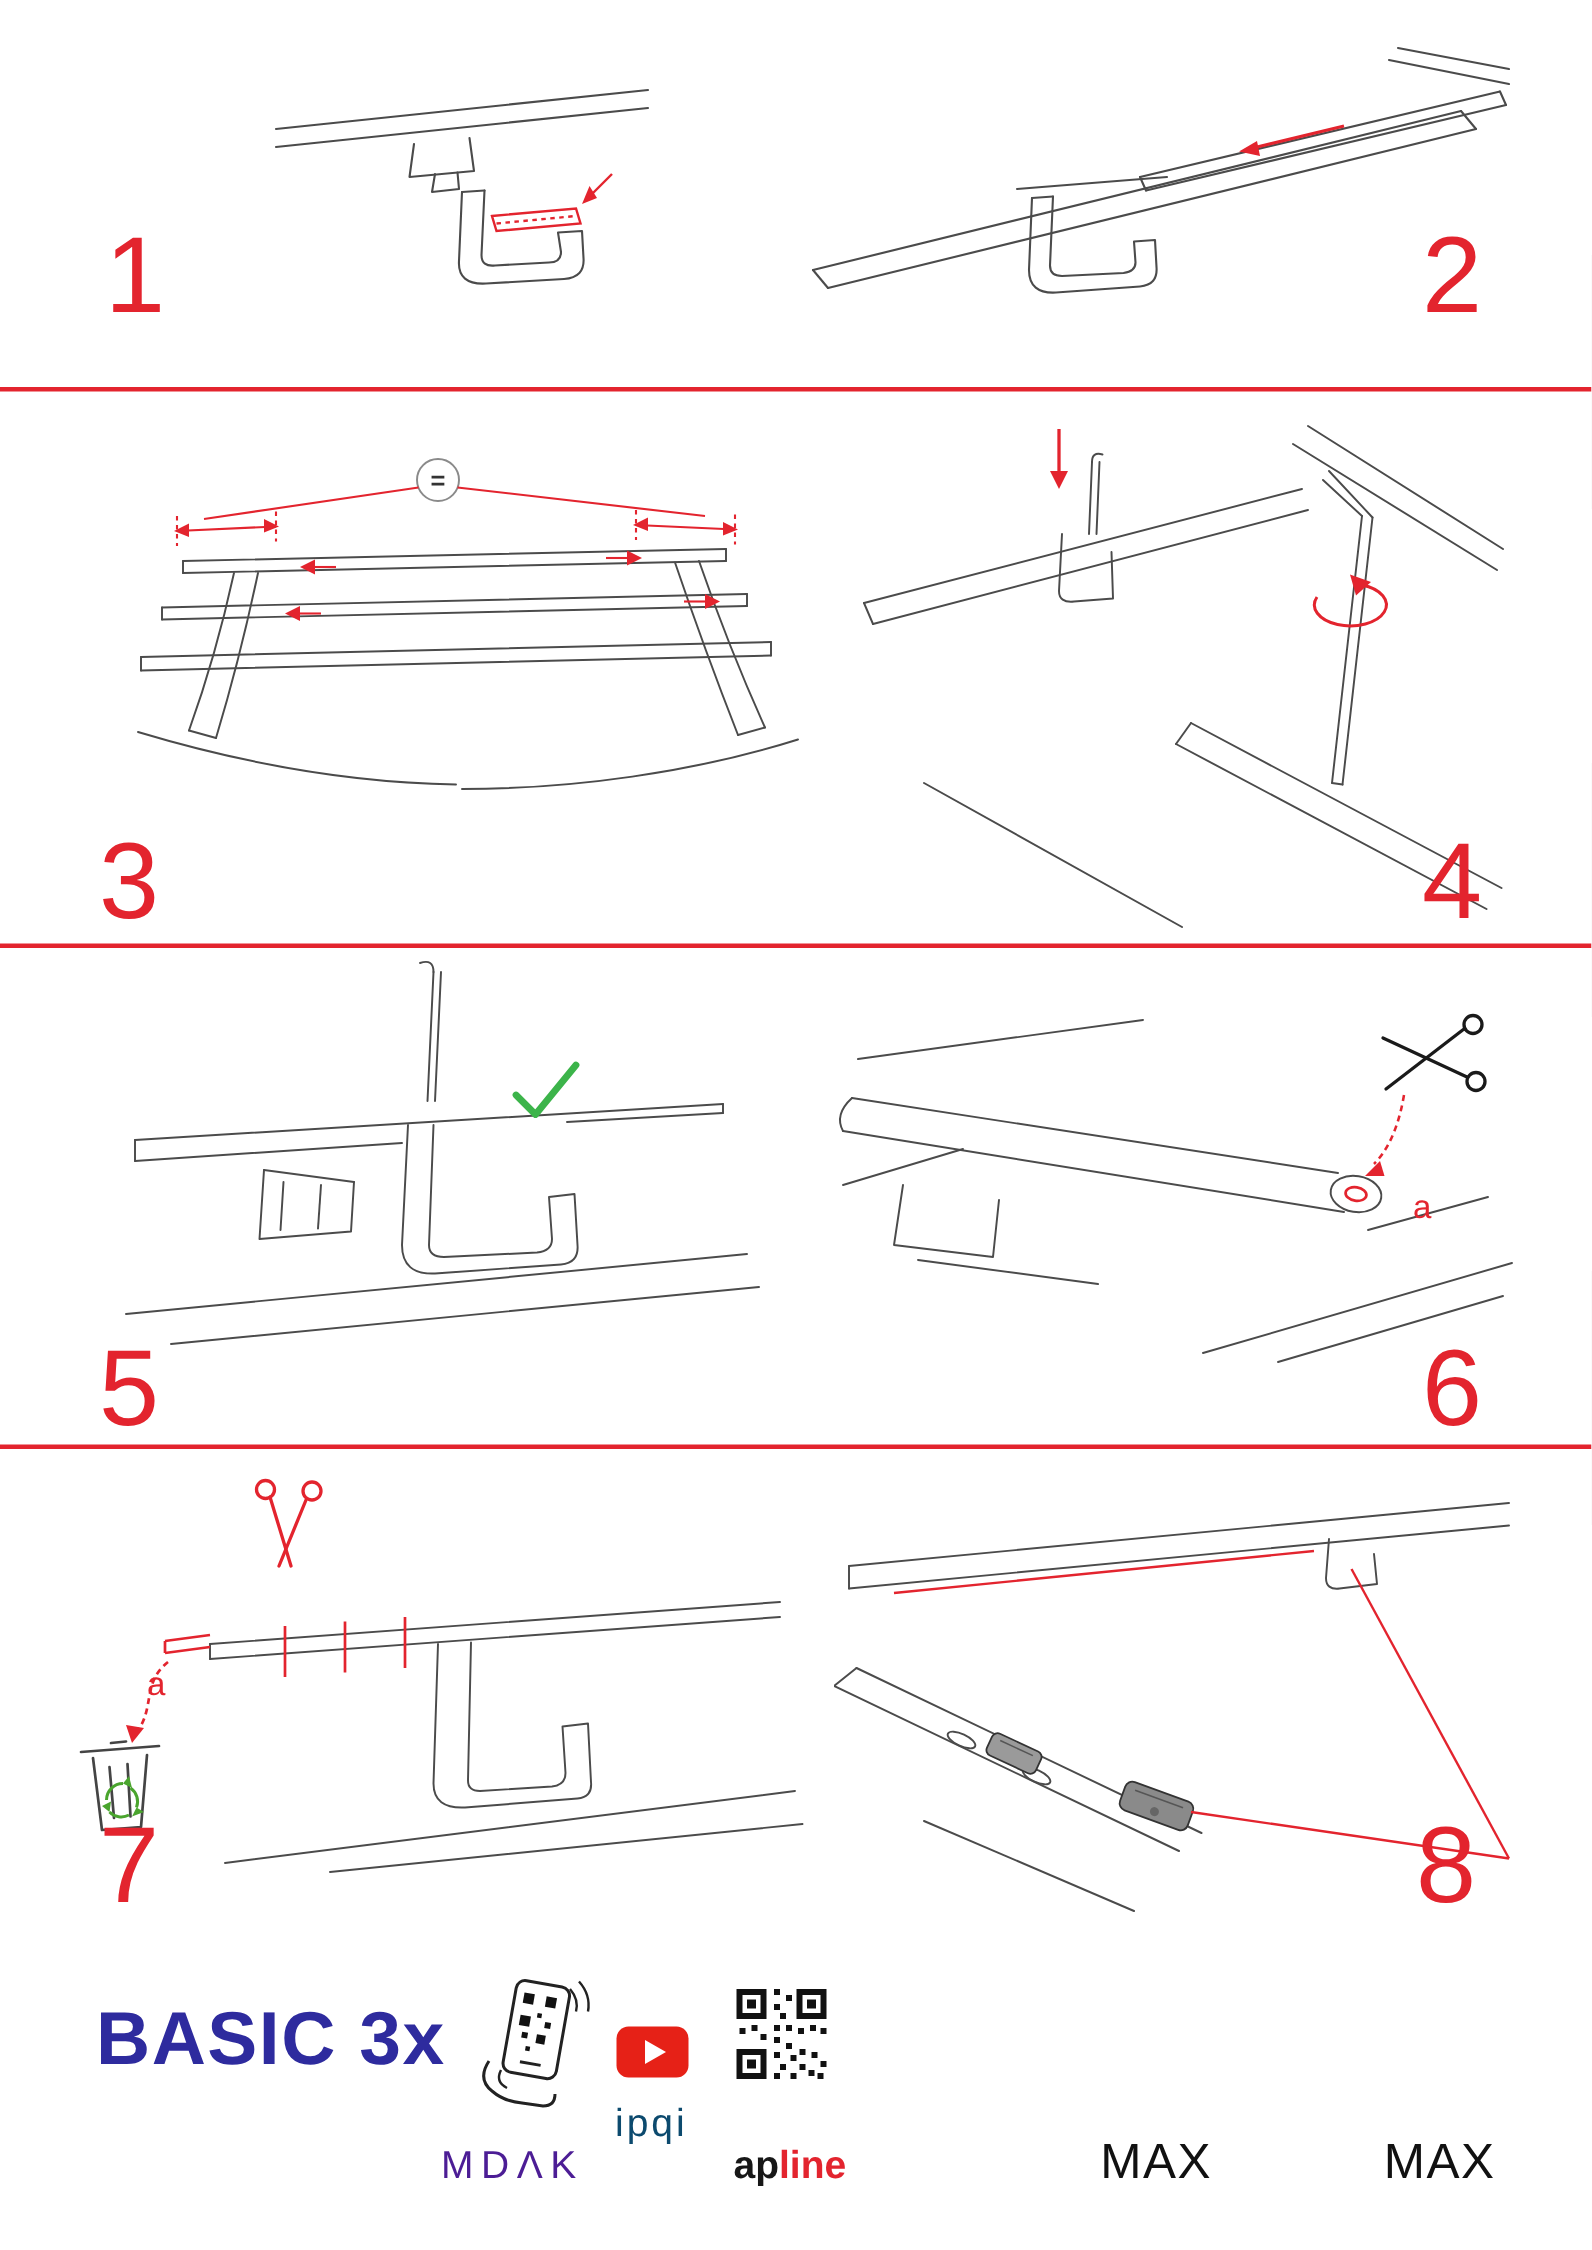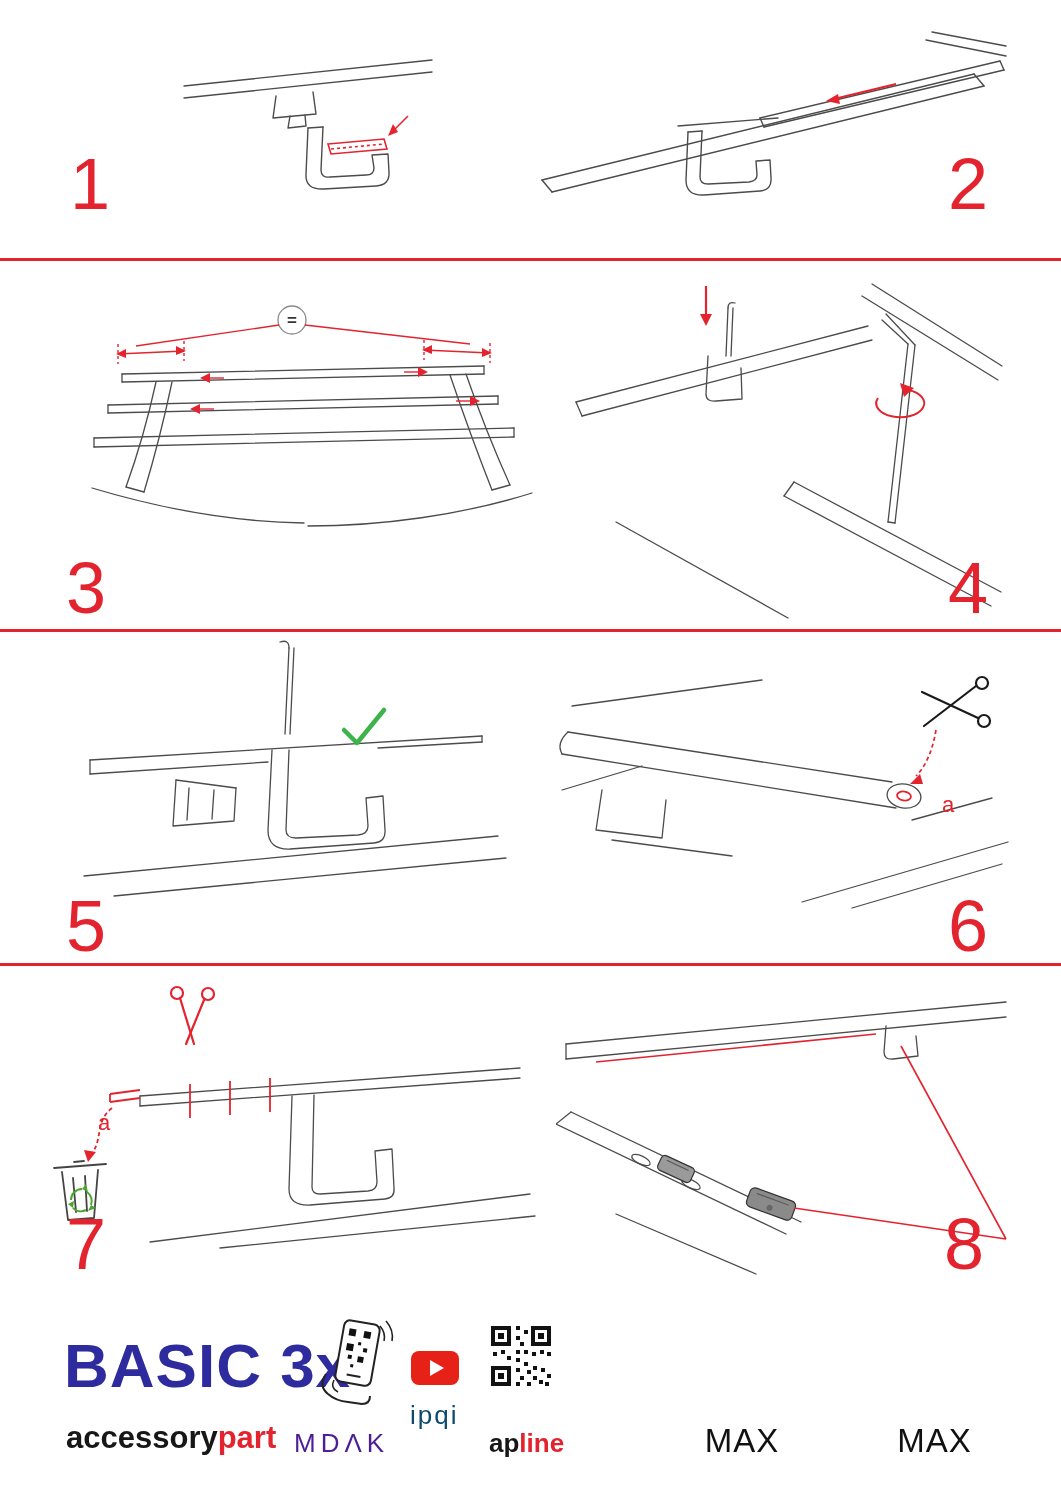--- a/index.html
+++ b/index.html
@@ -4,29 +4,29 @@
 <style>
   *{box-sizing:border-box}
   body{margin:0;background:#eaeaea}
   .page{position:relative;width:1061px;height:1500px;margin:0 auto;background:#ffffff;
         font-family:"Liberation Sans",sans-serif;overflow:hidden}
   .step-num{position:absolute;color:#e3242e;font-size:72px;line-height:1;font-weight:400}
   .divider{position:absolute;left:0;width:100%;height:3px;background:#e3242e}
   .illus{position:absolute}
   .illus svg{display:block;width:100%;height:100%}
   svg text{font-family:"Liberation Sans",sans-serif}
-  .brand-title{position:absolute;left:64px;top:1330px;font-size:62px;font-weight:700;
+  .brand-title{position:absolute;left:64px;top:1330px;font-size:50px;font-weight:700;
                color:#2e2b9e;letter-spacing:1px}
   .brand-sub{position:absolute;left:66px;top:1420px;font-size:31px;font-weight:700;color:#171717}
   .red{color:#e3242e}
   .partner{position:absolute;font-size:26px}
   .mdak{left:294px;top:1428px;color:#4c1d95;letter-spacing:5px;font-weight:500}
   .ipqi{left:410px;top:1400px;color:#0c4a6e;letter-spacing:2px;font-weight:500}
   .apline{left:489px;top:1428px;color:#171717;font-weight:700}
-  .max{position:absolute;font-size:33px;color:#111;letter-spacing:1px;font-weight:500;text-align:center}
+  .max{position:absolute;font-size:33px;color:#111;letter-spacing:1px;font-weight:500;text-align:right}
   .yt{position:absolute;left:411px;top:1351px;width:48px;height:34px;background:#e62117;
       border-radius:8px;display:flex;align-items:center;justify-content:center}
   .yt-tri{width:0;height:0;border-left:14px solid #fff;border-top:8px solid transparent;
       border-bottom:8px solid transparent;margin-left:3px}
 </style>
 </head>
 <body>
 
 <div class="page">
 
@@ -292,21 +292,20 @@
       <g stroke="#e3242e" stroke-width="1.6" fill="none">
         <path d="M40,78 L320,50"></path>
         <path d="M450,255 L238,224"></path>
         <path d="M450,255 L345,62"></path>
       </g>
     </svg>
   </div>
   <div class="step-num" style="left:944px;top:1208px">8</div>
 
   <div class="brand-title">BASIC 3x</div>
-  <div class="brand-sub"><span>accessory</span><span class="red">part</span></div>
 
   <div class="illus" style="left:312px;top:1316px;width:88px;height:95px">
     <svg viewBox="0 0 88 95">
       <g transform="rotate(10 45 40)">
         <rect x="27" y="6" width="36" height="62" rx="6" fill="#fff" stroke="#222" stroke-width="2"></rect>
         <g fill="#111">
           <rect x="33" y="14" width="7" height="7"></rect>
           <rect x="48" y="14" width="7" height="7"></rect>
           <rect x="33" y="29" width="7" height="7"></rect>
           <rect x="44" y="26" width="3" height="3"></rect>

